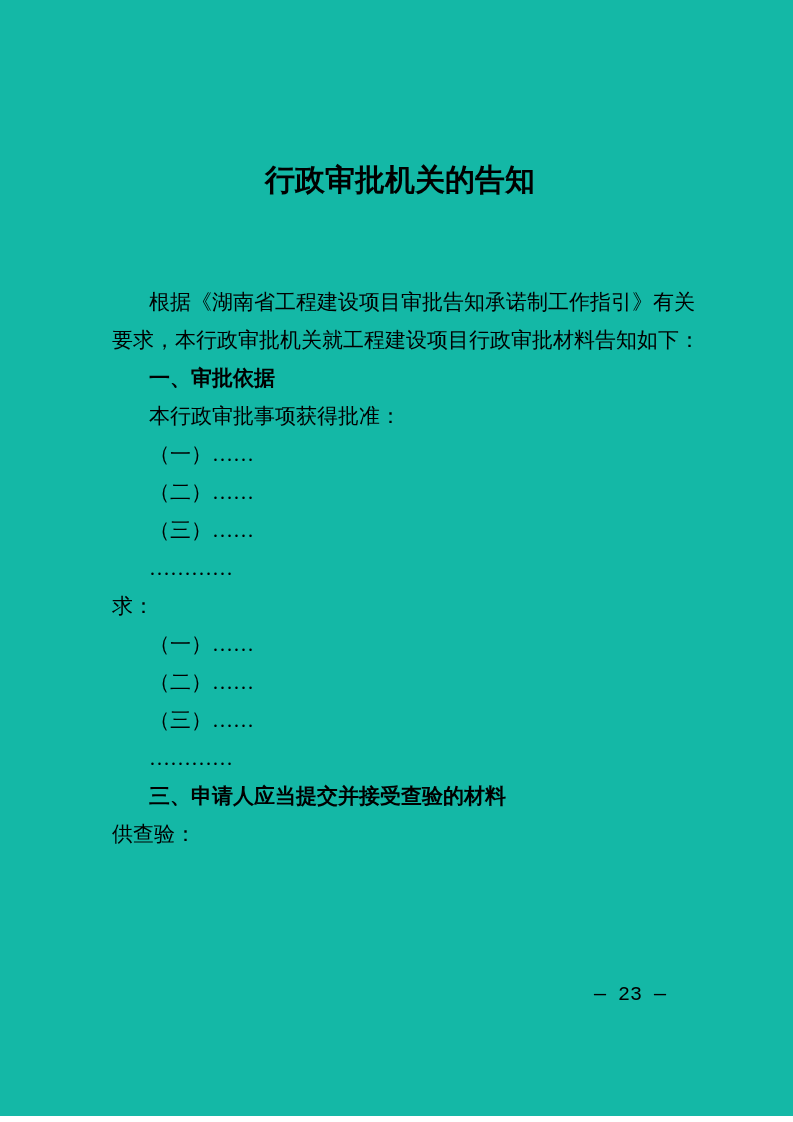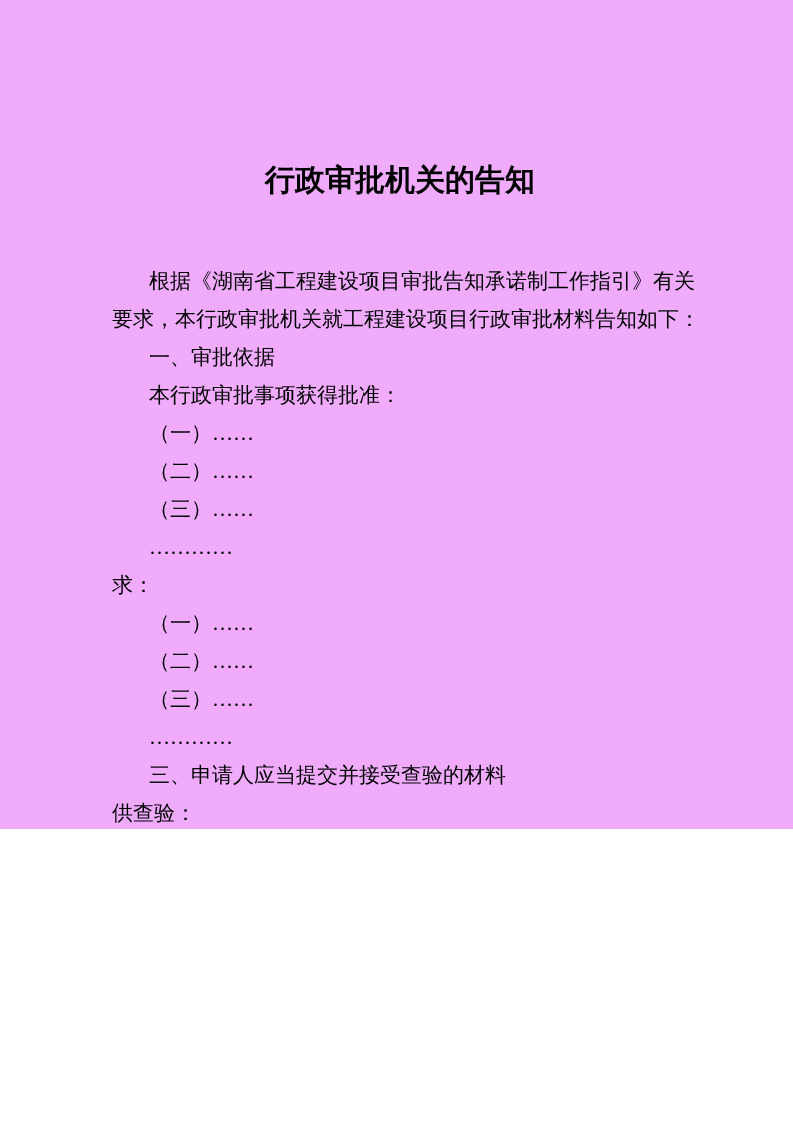--- a/index.html
+++ b/index.html
@@ -3,57 +3,57 @@
 <meta charset="utf-8">
 <style>
   html, body {
     margin: 0;
     padding: 0;
     background: #ffffff;
   }
   .page {
     position: relative;
     width: 793px;
-    height: 829px;
-    background: #f0abfc;
+    height: 1116px;
+    background: #14b8a6;
     overflow: hidden;
     color: #000000;
     font-family: "Liberation Serif", "DejaVu Serif", serif;
   }
   .content {
     position: absolute;
     left: 112px;
     top: 0;
     width: 576px;
   }
   .doc-title {
     margin: 161px 0 0 0;
     height: 38px;
     line-height: 38px;
     text-align: center;
     font-size: 30px;
     font-weight: bold;
     font-family: "Liberation Sans", "DejaVu Sans", sans-serif;
   }
   .body-block {
-    margin-top: 63px;
+    margin-top: 84px;
   }
   .line {
     height: 38px;
     line-height: 38px;
     font-size: 21px;
     white-space: nowrap;
     text-align: left;
   }
   .indent {
     text-indent: 37px;
   }
   .heading {
     font-family: "Liberation Sans", "DejaVu Sans", sans-serif;
-    font-weight: normal;
+    font-weight: bold;
   }
   .page-number {
     position: absolute;
     top: 984px;
     right: 127px;
     font-size: 20px;
     line-height: 22px;
     font-family: Liberation Mono, monospace;
   }
 </style>

